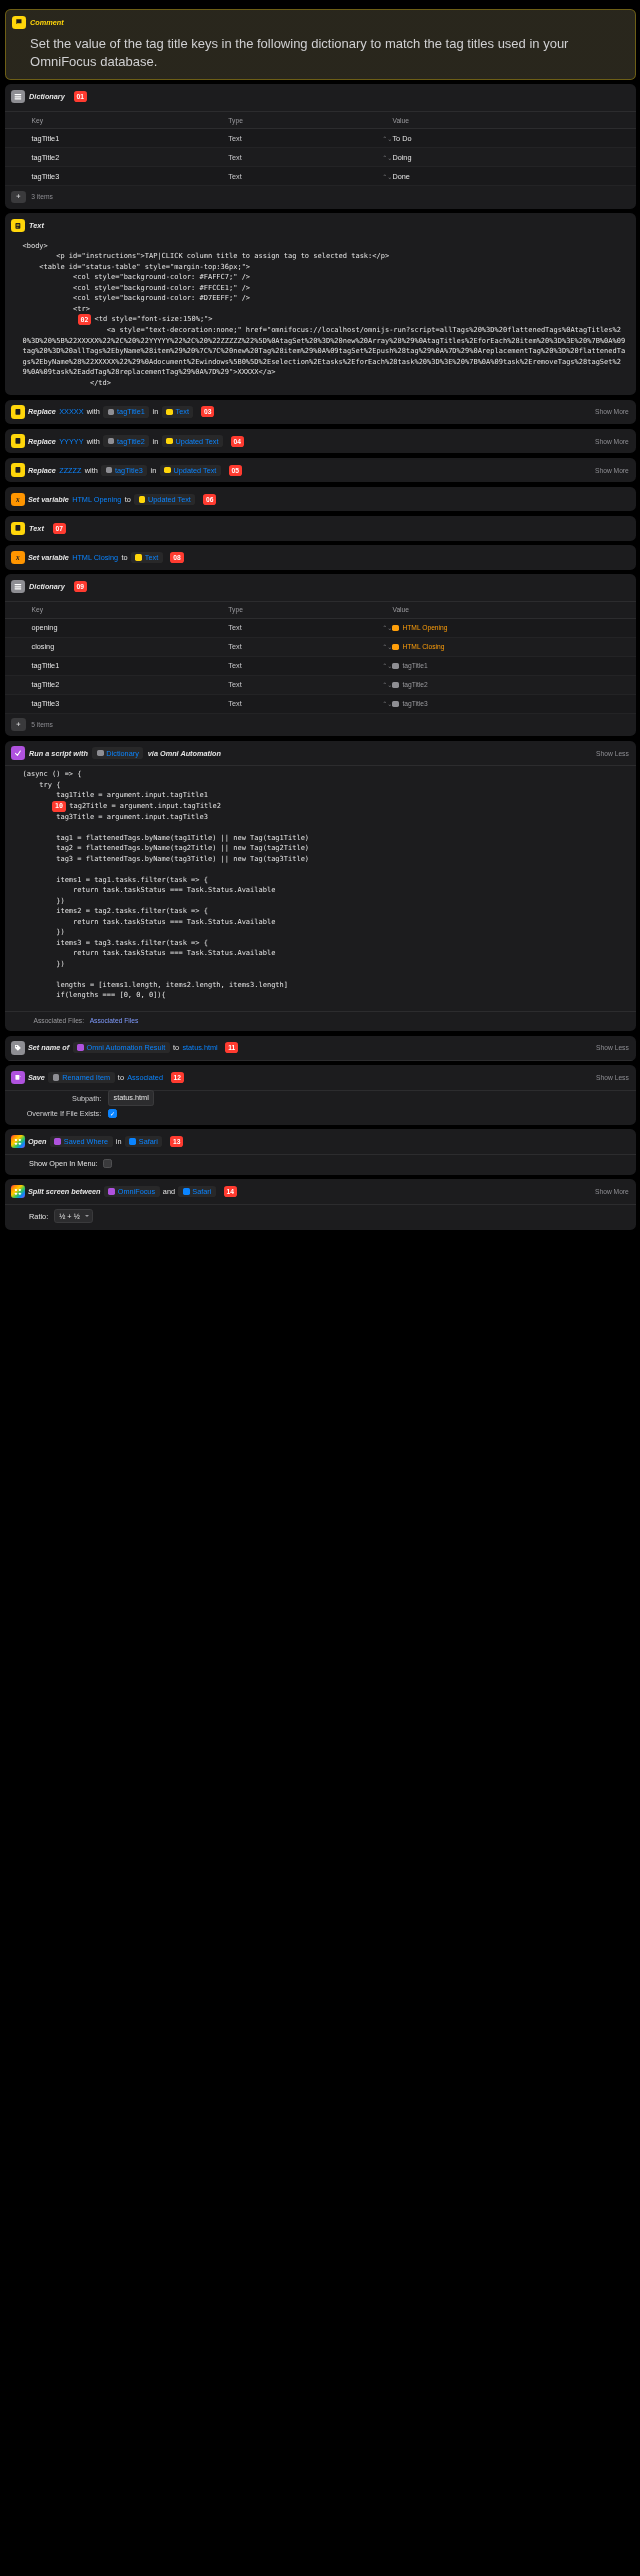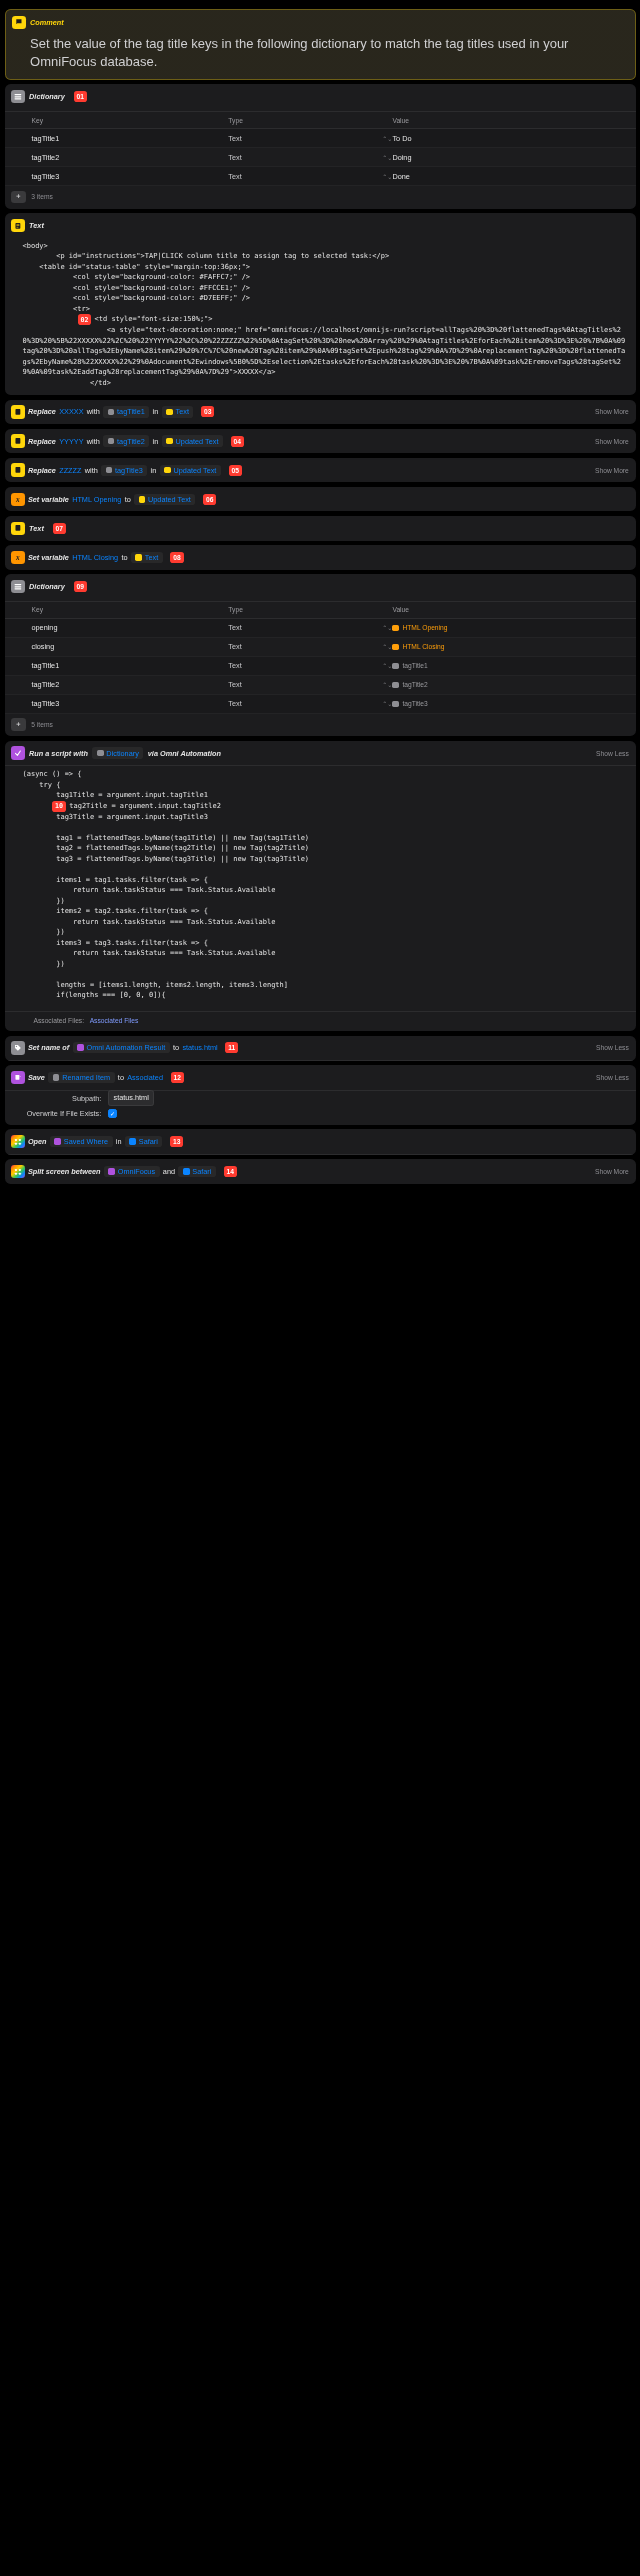--- a/index.html
+++ b/index.html
@@ -445,20 +445,24 @@
         <span class="tok-blue">Saved Where</span>
       </span>
     <span>in</span>
     <span class="token">
         <span class="pill-b"></span>
         <span class="tok-blue">Safari</span>
       </span>
     <span class="badge">13</span>
   </div>
   <div class="hr"></div>
+  <div class="subrow">
+    <span>Show Open In Menu:</span>
+    <span class="checkbox"></span>
+  </div>
 </div>
 
 <div class="card">
   <div class="replace">
     <span class="ico" style="background:linear-gradient(135deg,#ff2d55,#ff9500,#ffcc00,#34c759,#0a84ff,#af52de);">
       <svg width="7.8" height="7.8" viewBox="0 0 16 16">
           <rect x="2" y="2" width="4" height="4" rx="1" fill="#fff"></rect>
           <rect x="10" y="2" width="4" height="4" rx="1" fill="#fff"></rect>
           <rect x="2" y="10" width="4" height="4" rx="1" fill="#fff"></rect>
           <rect x="10" y="10" width="4" height="4" rx="1" fill="#fff"></rect>
@@ -471,14 +475,18 @@
       </span>
     <span>and</span>
     <span class="token">
         <span class="pill-b"></span>
         <span class="tok-blue">Safari</span>
       </span>
     <span class="badge">14</span>
     <span class="showmore">Show More</span>
   </div>
   <div class="hr"></div>
+  <div class="subrow">
+    <span>Ratio:</span>
+    <span class="selbox">½ + ½</span>
+  </div>
 </div>
 
 
 </body></html>

